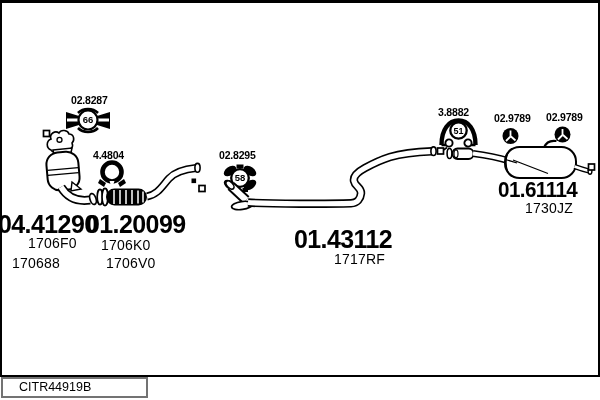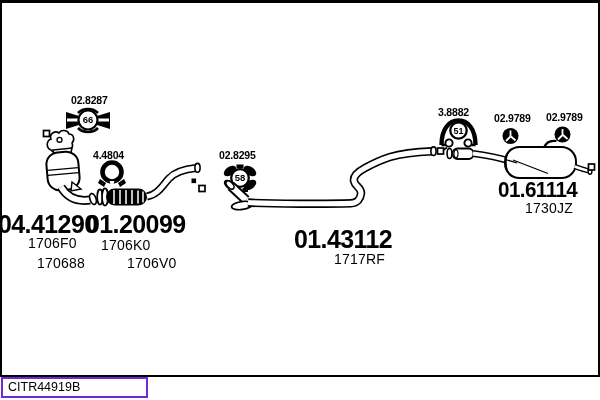--- a/index.html
+++ b/index.html
@@ -11,22 +11,22 @@
   svg text{font-family:"Liberation Sans",sans-serif;font-weight:bold;fill:#000;
            stroke:none;text-anchor:middle;}
   .lbl{position:absolute;font-weight:bold;font-size:10.5px;letter-spacing:-0.2px;
        white-space:nowrap;line-height:1;}
   .big{position:absolute;font-weight:bold;font-size:26px;letter-spacing:-0.6px;
        line-height:1;white-space:nowrap;transform-origin:0 0;transform:scaleX(0.96);}
   .big.sm{font-size:21.5px;}
   .code{position:absolute;font-size:14px;line-height:1;white-space:nowrap;
         letter-spacing:0.2px;}
   .footer-box{position:absolute;left:1px;top:377px;width:147px;height:21px;
-        border:2px solid #6d28d9;background:#fff;box-sizing:border-box;
-        display:flex;align-items:center;padding-left:5px;font-size:12.5px;
+        border:2px solid #737373;background:#fff;box-sizing:border-box;
+        display:flex;align-items:center;padding-left:16px;font-size:12.5px;
         line-height:1;}
 </style>
 </head>
 <body>
 
 <div class="stage">
 
   <div class="frame"></div>
 
   <svg class="draw" width="600" height="400" viewBox="0 0 600 400">
@@ -143,23 +143,23 @@
   <div class="lbl" style="left:438px;top:107px">3.8882</div>
   <div class="lbl" style="left:494px;top:113px">02.9789</div>
   <div class="lbl" style="left:546px;top:112px">02.9789</div>
 
   <div class="big" style="left:-2px;top:211px">04.41290</div>
   <div class="big" style="left:86px;top:211px">01.20099</div>
   <div class="big" style="left:294px;top:226px">01.43112</div>
   <div class="big sm" style="left:498px;top:180px">01.61114</div>
 
   <div class="code" style="left:28px;top:236px">1706F0</div>
-  <div class="code" style="left:37px;top:256px">170688</div>
+  <div class="code" style="left:12px;top:256px">170688</div>
   <div class="code" style="left:101px;top:238px">1706K0</div>
-  <div class="code" style="left:127px;top:256px">1706V0</div>
+  <div class="code" style="left:106px;top:256px">1706V0</div>
   <div class="code" style="left:334px;top:252px">1717RF</div>
   <div class="code" style="left:525px;top:201px">1730JZ</div>
 
   <div class="footer-box">
     <span>CITR44919B</span>
   </div>
 
 </div>
 
 </body></html>

